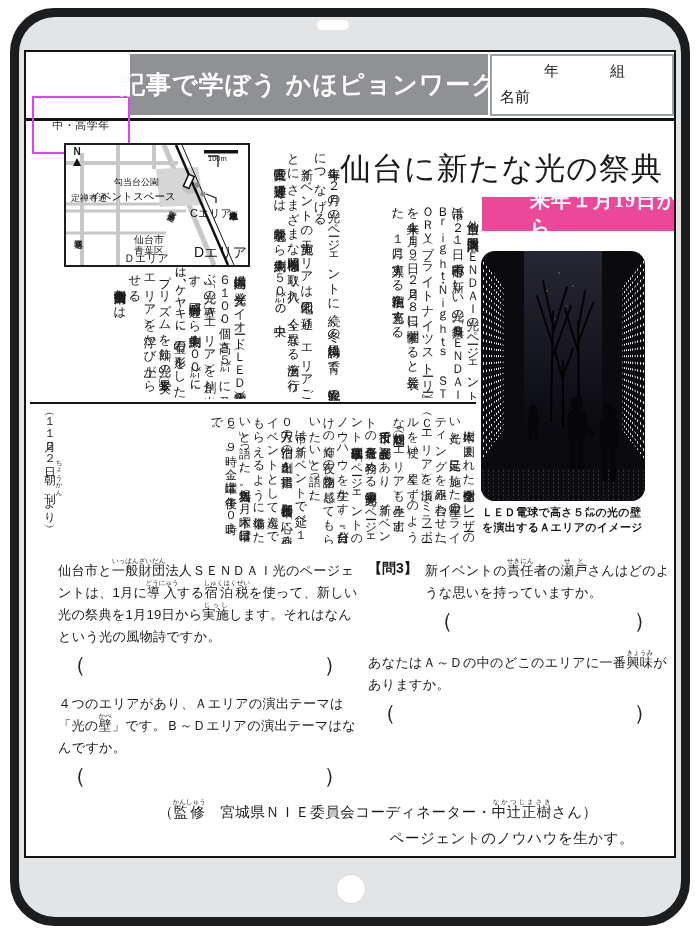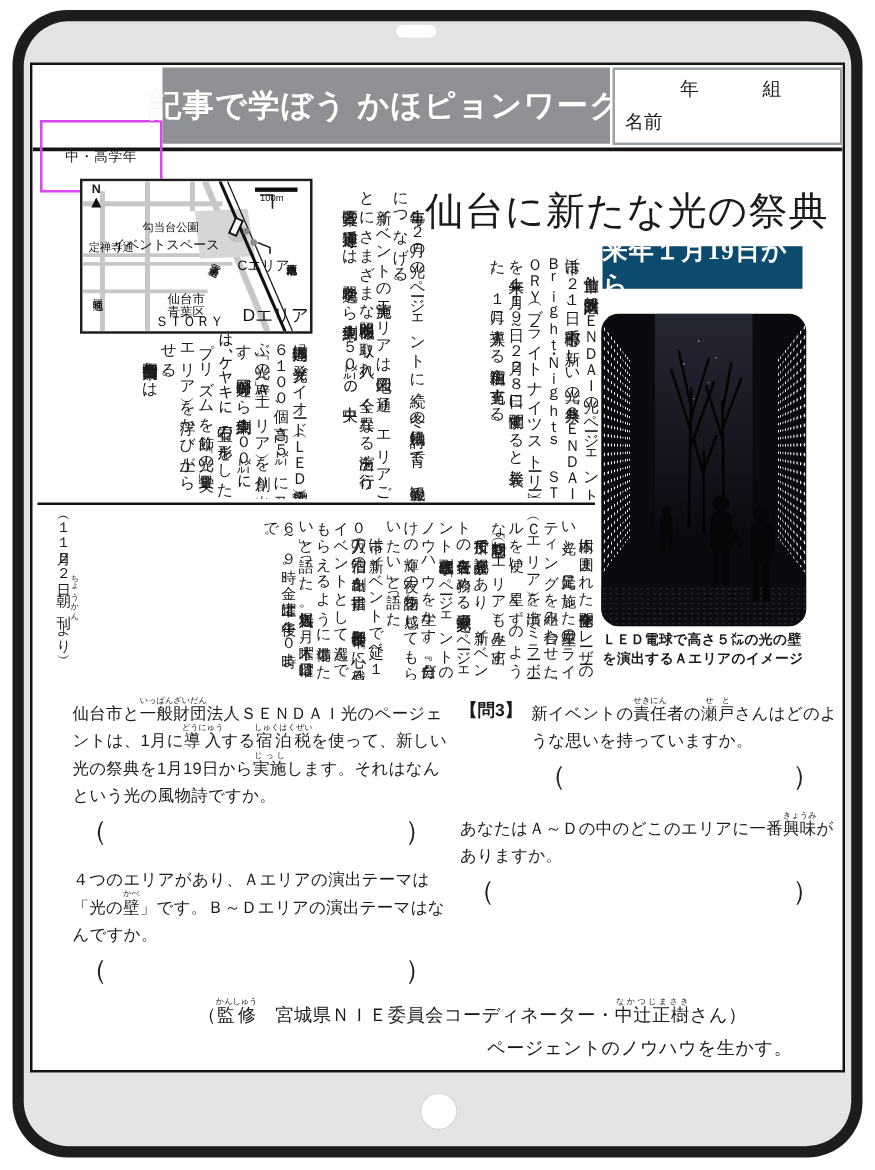--- a/index.html
+++ b/index.html
@@ -159,21 +159,21 @@
       <div class="compass">
         <div>N</div>
         <div class="tri"></div>
       </div>
       <div class="lbl bold" style="left:24px;top:4px;font-size:10.5px;">イベントスペース</div>
       <div class="lbl" style="left:142px;top:10px;font-size:7.5px;">100m</div>
       <div class="lbl bold" style="left:124px;top:21px;font-size:11px;">Cエリア</div>
       <div class="lbl bold" style="left:128px;top:58px;font-size:14px;">Dエリア</div>
       <div class="lbl" style="left:48px;top:33px;font-size:9px;">勾当台公園</div>
       <div class="lbl" style="left:5px;top:49px;font-size:9px;">定禅寺通</div>
-      <div class="lbl bold" style="left:58px;top:66px;font-size:11px;">ＳＴＯＲＹ</div>
+      <div class="lbl bold" style="left:58px;top:66px;font-size:11px;">Ｄエリア</div>
       <div class="lbl bold" style="left:12px;top:80px;font-size:11px;">Aエリア</div>
       <div class="lbl vert" style="left:8px;top:88px;height:32px;font-size:8.5px;">晩翠通</div>
       <div class="lbl" style="left:64px;top:90px;width:34px;font-size:10px;white-space:normal;text-align:right;">仙台市青葉区</div>
       <div class="lbl vert" style="left:106px;top:60px;height:50px;font-size:8.5px;transform:rotate(24deg);transform-origin:top left;">東二番丁通</div>
       <div class="lbl vert" style="left:148px;top:60px;height:42px;width:24px;font-size:8.5px;white-space:normal;">市地下鉄南北線</div>
     </div>
 
     <div class="headline">仙台に新たな光の祭典</div>
 
     <div class="v abs blockA">　毎年１２月の光のページェントに続く冬の風物詩に育て、観光客の増加につなげる。
@@ -181,21 +181,21 @@
 　青葉区の定禅寺通では、晩翠通から東側約１５０㍍の中央</div>
     <div class="v abs lead">　仙台市と一般財団法人ＳＥＮＤＡＩ光のページェント（仙台市）は２１日、市中心部で新しい光の祭典「ＳＥＮＤＡＩ　Ｂｒｉｇｈｔ・Ｎｉｇｈｔｓ　ＳＴＯＲＹ（ブライトナイツストーリー）」を来年１月１９日～２月２８日に開催すると発表した。１月に導入する宿泊税を充当する。</div>
     <div class="v abs blockB">緑道内側に発光ダイオード（ＬＥＤ）電球約１万６１００個、高さ５㍍に及ぶ「光の壁」（Ａエリア）を創り出す。国分町通から東側約１００㍍には、ケヤキに宝石の形をしたプリズムを飾り「光の果実」（Ｂエリア）を浮かび上がらせる。
 　勾当台公園南東側では、</div>
     <div class="rule"></div>
     <div class="v abs blockC">　樹木に囲まれた空間全体をレーザーの青い光と、足元に施した星座のライティングを組み合わせた「宇宙空間」（Ｃエリア）を演出。ミラーボールを使い、星くずのような「幻想空間」（Ｄエリア）も生み出す。
 　市役所で記者会見があり、新イベントの責任者を務める瀬戸敏之光のページェント副代表理事は「ページェントのノウハウを生かす。『自分だけの輝く夜の物語』を感じてもらいたい」と語った。
 　市は新イベントで延べ１０万人の宿泊の創出を目指す。郡和子市長は「心に残るイベントとして選んでもらえるように準備したい」と語った。入場無料。月～木曜、日曜は午後６～９時。金、土曜は午後１０時まで。</div>
     <div class="v abs source-note">（１１月２２日<ruby>朝刊<rt>ちょうかん</rt></ruby>より）</div>
 
-    <div class="banner" style="background: #0c4a6e;">来年１月19日から</div>
+    <div class="banner" style="background: #ec4899; padding-left: 48px;">来年１月19日から</div>
 
     <div class="photo">
       <div class="sky"></div>
       <svg class="trees" width="164" height="200" viewBox="0 0 164 200">
         <g stroke="#000000" stroke-width="2" fill="none" opacity="0.9" stroke-linecap="round">
           <path d="M70 170 L72 60 M72 95 L56 45 M72 105 L90 55 M72 75 L62 30 M72 82 L86 36"></path>
           <path d="M98 165 L97 70 M97 100 L84 58 M97 92 L112 52 M97 78 L104 40"></path>
           <path d="M82 175 L82 110 M82 130 L74 100 M82 125 L92 98"></path>
         </g>
         <g fill="#ffffff" opacity="0.45">

